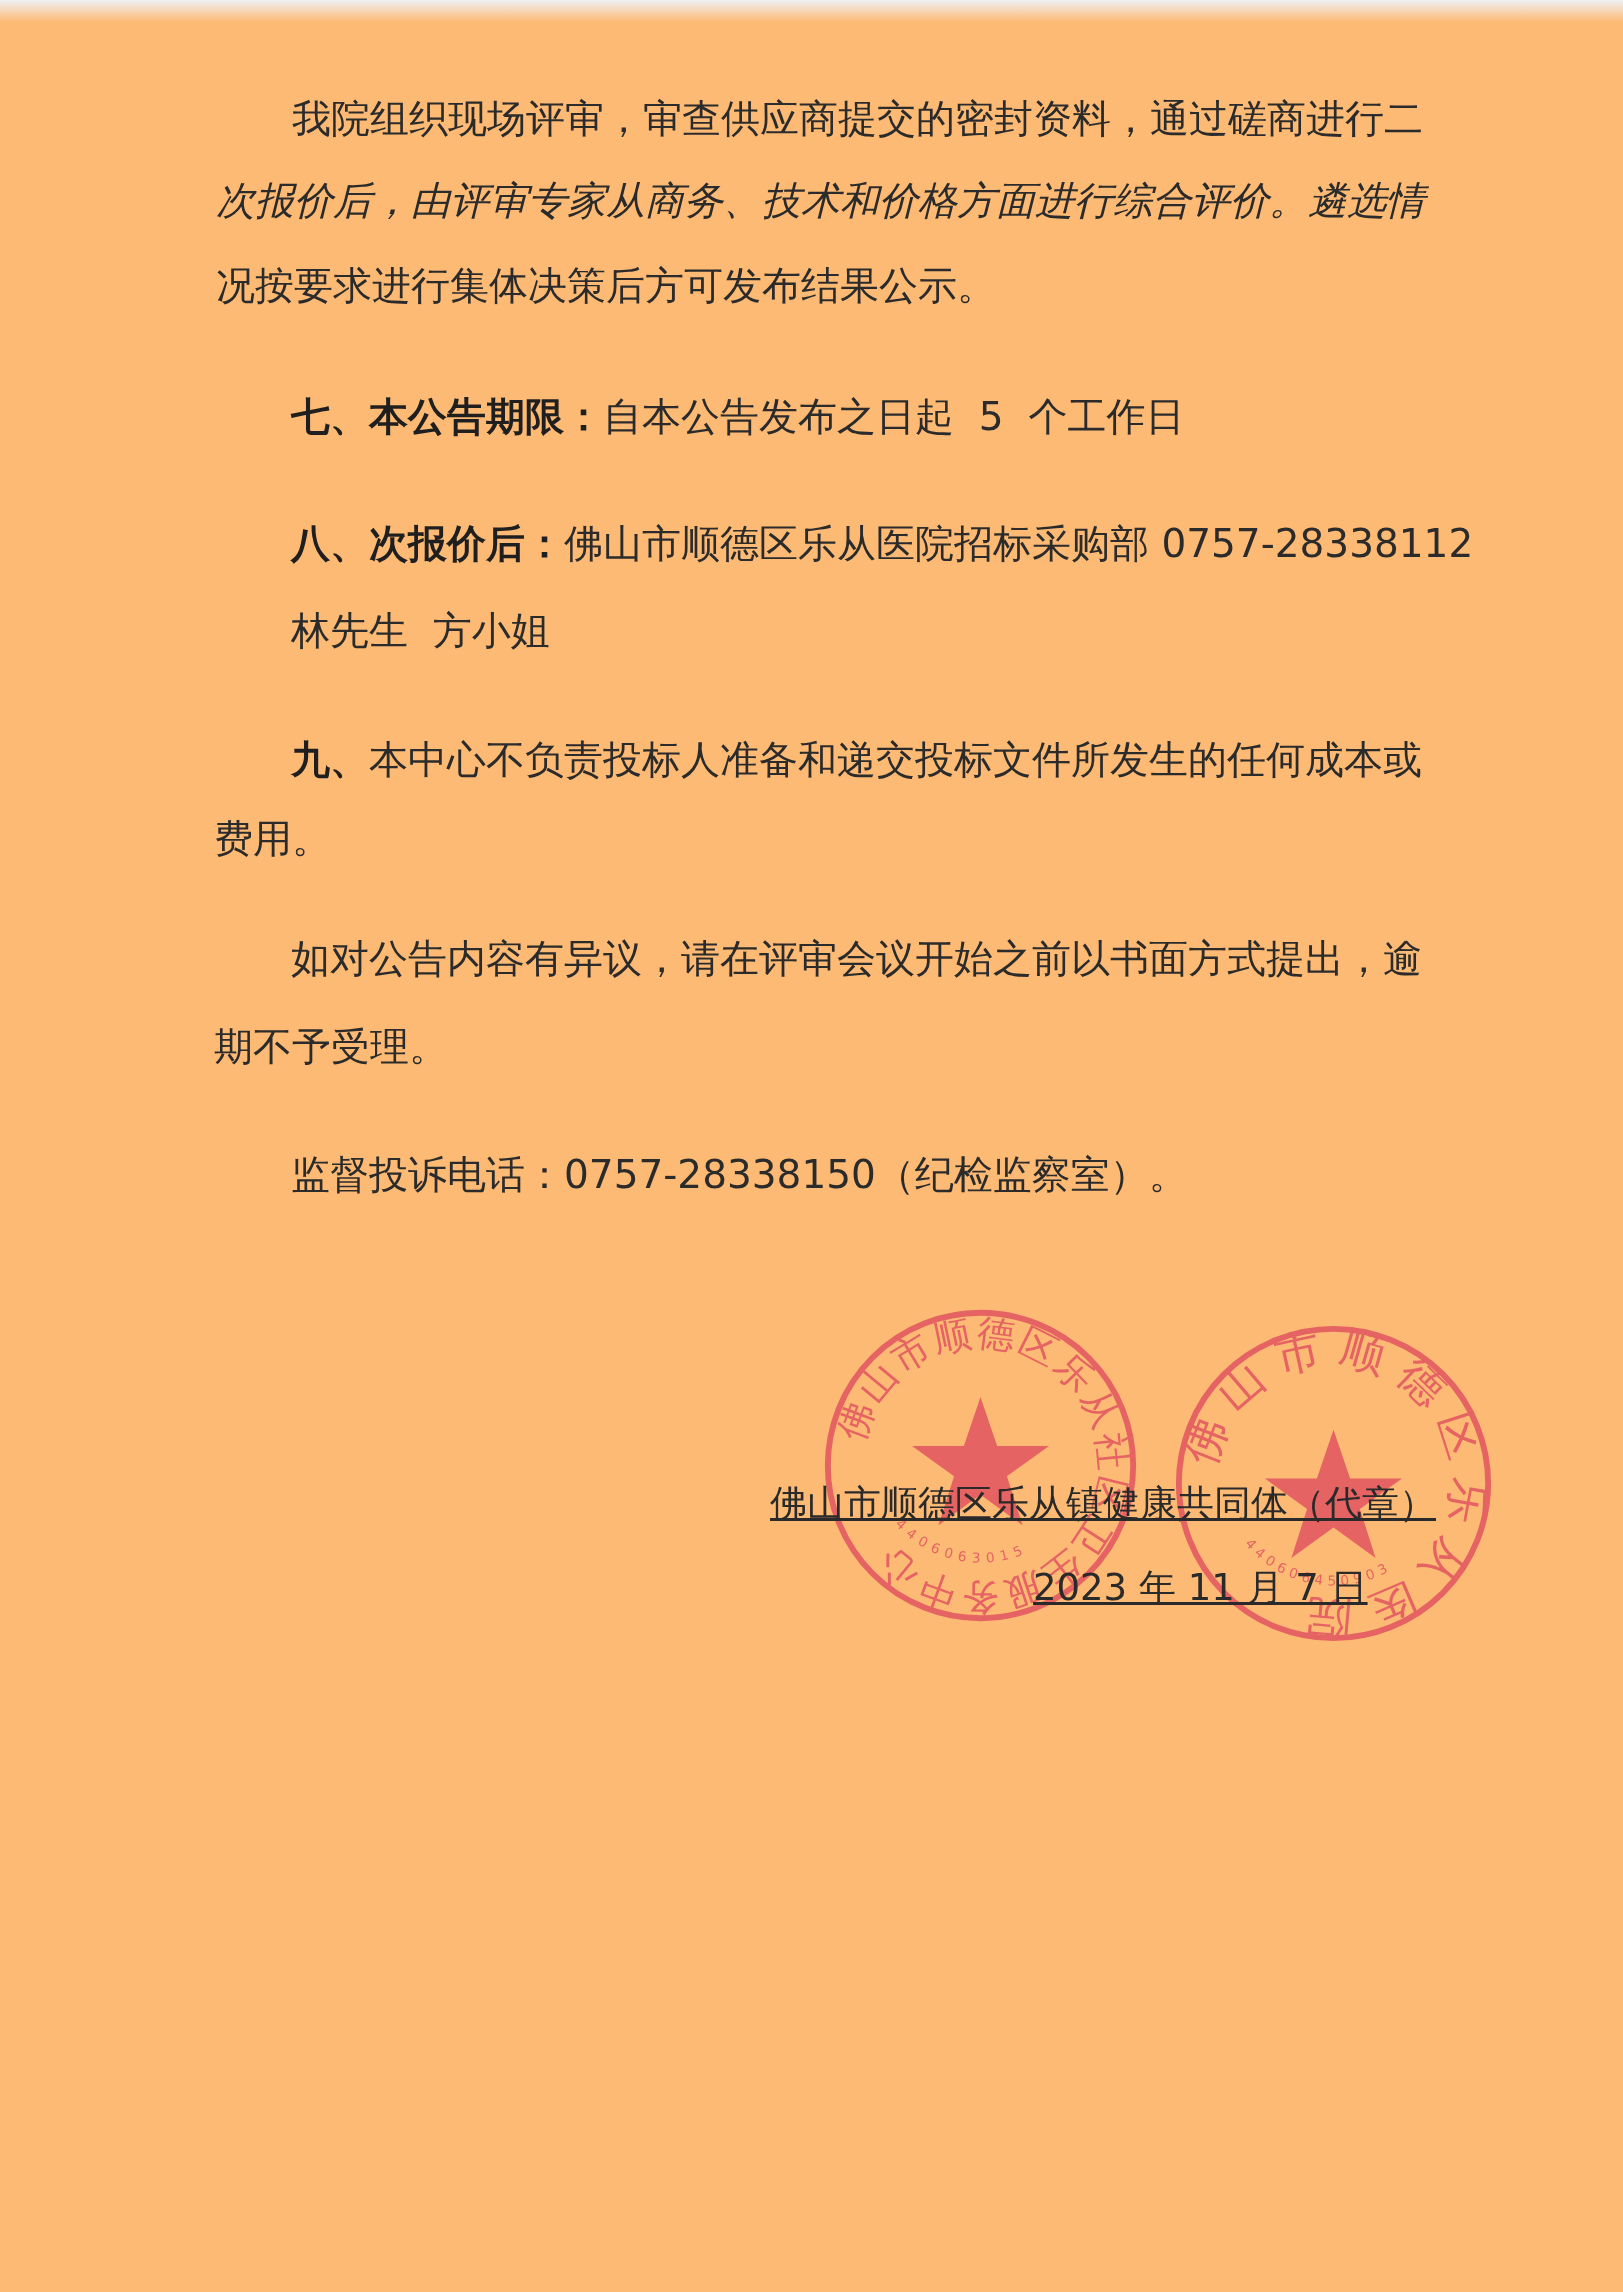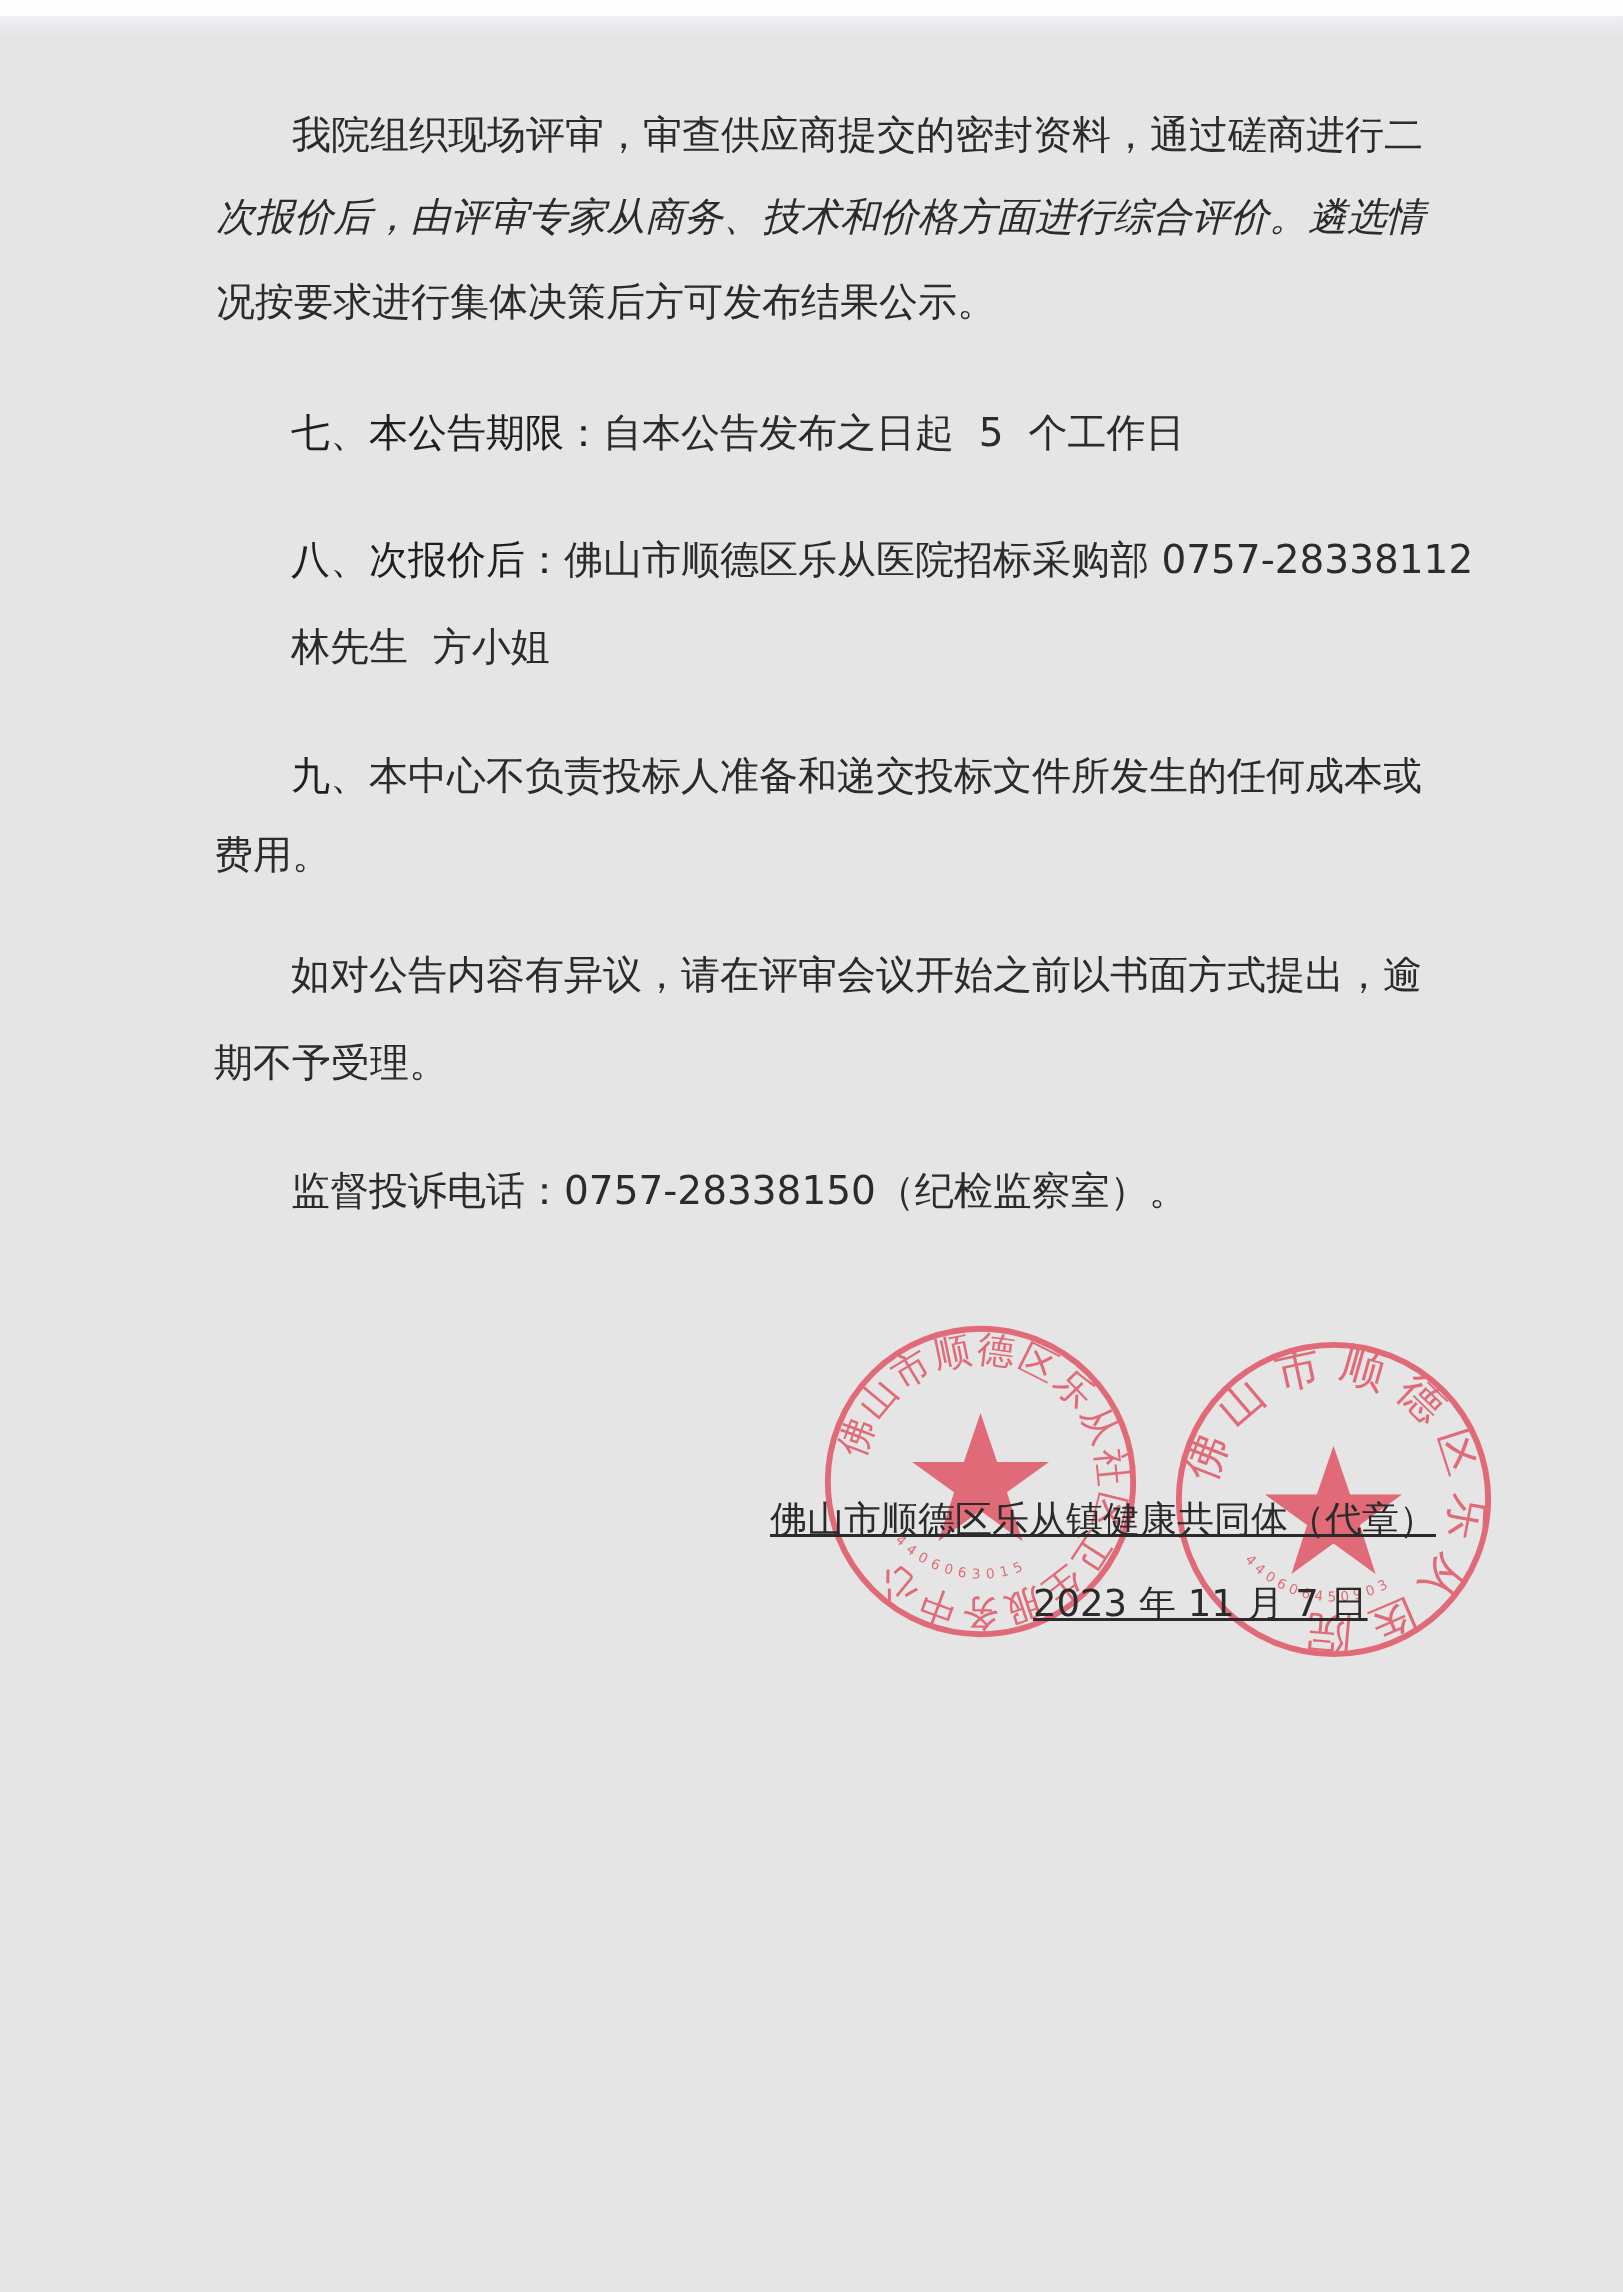--- a/index.html
+++ b/index.html
@@ -2,30 +2,30 @@
 <html><head>
 <meta charset="utf-8">
 <style>
   html, body { margin: 0; padding: 0; }
   body {
     width: 1623px; height: 2293px; position: relative; overflow: hidden;
     background: #fdfdfd;
     font-family: "DejaVu Sans", "Liberation Sans", sans-serif;
     color: #2b2b2b;
   }
-  .page { position: absolute; inset: 0; background: #e5e5e5; margin-top: 16px; }
+  .page { position: absolute; inset: 0; background: #fdba74; }
   .scan-top {
     position: absolute; left: 0; top: 0; width: 1623px; height: 21.6px;
     background: linear-gradient(to bottom, #eef0f4, rgba(252,252,253,0));
   }
   .line {
     position: absolute; font-size: 39px; line-height: 43px; height: 43px;
     white-space: nowrap; letter-spacing: 0px;
   }
-  .bold { font-weight: normal; color: #1f1f1f; }
+  .bold { font-weight: bold; color: #1f1f1f; }
   .seal { position: absolute; }
   .seal svg { display: block; }
   .sig { position: absolute; font-size: 37px; line-height: 43px; white-space: nowrap; color: #2a2a2a; text-decoration: underline; }
 </style>
 </head>
 <body>
 
 <div class="page">
   <div class="scan-top"></div>
 

